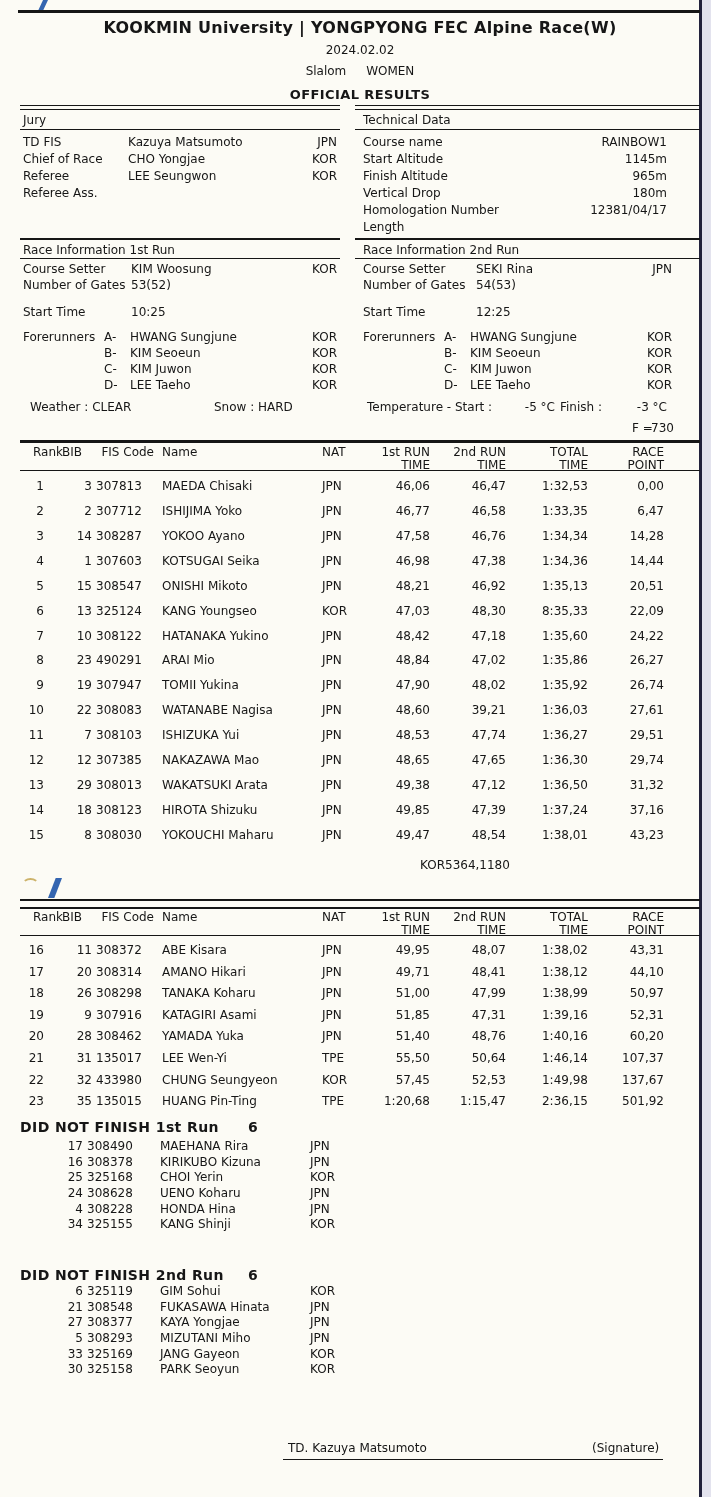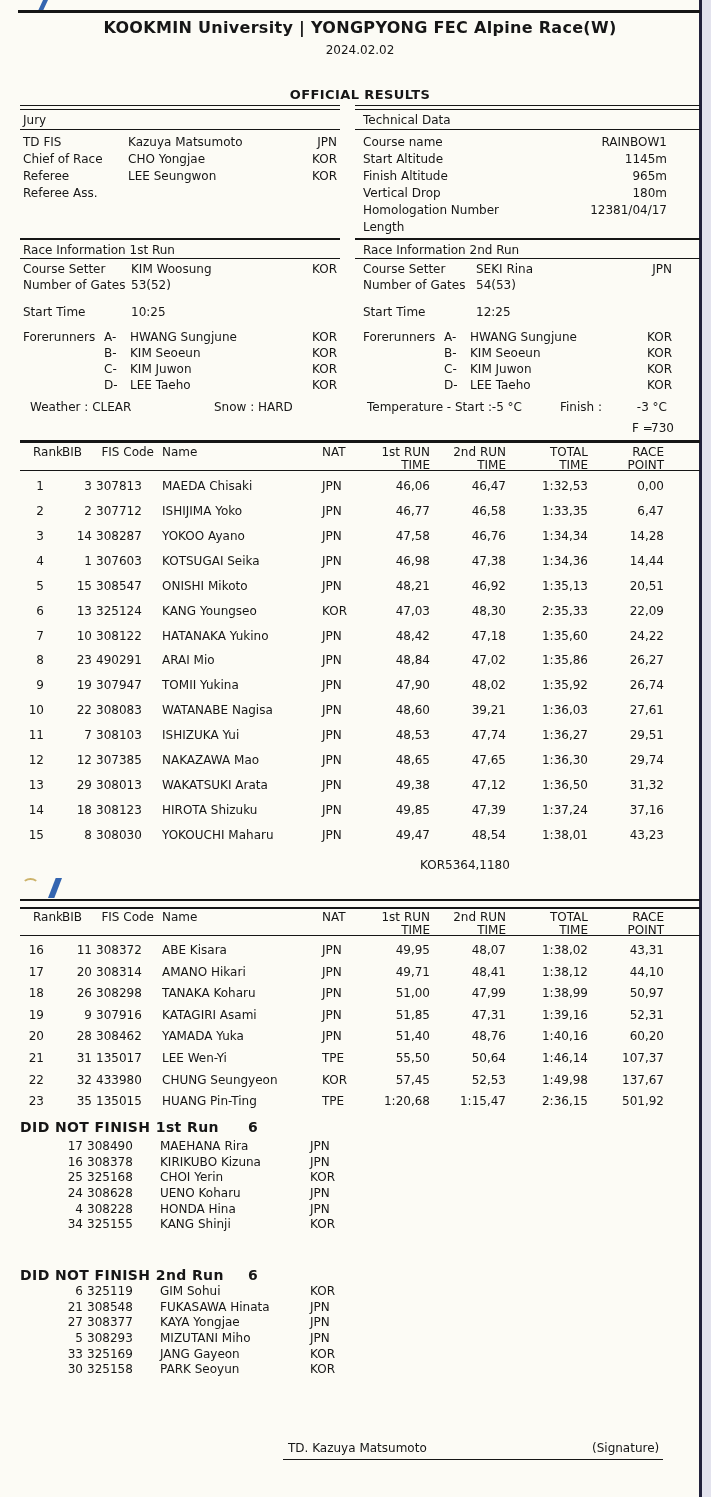--- a/index.html
+++ b/index.html
@@ -104,20 +104,24 @@
 <div id="doc">
 
   <div class="edge-line"></div>
   <div class="edge-strip"></div>
 
   <div class="bolt" style="left:37px; top:0; width:11px; height:13px;"></div>
 
   <div class="hr thick" style="left:18px; top:10px; width:682px;"></div>
   <div class="title center">KOOKMIN University | YONGPYONG FEC Alpine Race(W)</div>
   <div class="date center">2024.02.02</div>
+  <div class="subtitle center">
+    <span>Slalom</span>
+    <span>WOMEN</span>
+  </div>
   <div class="official center">OFFICIAL RESULTS</div>
 
   <div class="box" style="left:20px; width:320px;">
     <div class="dbl"></div>
     <div class="box-label" style="padding-left:3px;">Jury</div>
     <div class="box-under"></div>
     <div class="kv-rows">
 
         <div class="kv-row">
           <span class="jr-role">TD FIS</span>
@@ -283,21 +287,21 @@
           <span class="fr-tag">D-</span>
           <span class="ri-name">LEE Taeho</span>
           <span class="ri-nat">KOR</span>
         </div>
       </div>
   </div>
 
   <span class="abs" style="left:30px; top:400px;">Weather : CLEAR</span>
   <span class="abs" style="left:214px; top:400px;">Snow : HARD</span>
   <span class="abs" style="left:367px; top:400px;">Temperature - Start :</span>
-  <span class="abs" style="left:472px; top:400px; width:50px; text-align:right;">-5 °C</span>
+  <span class="abs" style="left:505px; top:400px; width:50px; text-align:right;">-5 °C</span>
   <span class="abs" style="left:560px; top:400px;">Finish :</span>
   <span class="abs" style="left:625px; top:400px; width:42px; text-align:right;">-3 °C</span>
   <span class="abs" style="left:632px; top:421px;">F =</span>
   <span class="abs" style="left:648px; top:421px; width:26px; text-align:right;">730</span>
 
   <div class="rtable" style="top:440px; height:420px;">
     <div class="tline-single"></div>
     <div class="thead" style="top:6px;">
       <div class="trow th1">
         <span>Rank</span>
@@ -386,21 +390,21 @@
         </div>
 
         <div class="trow">
           <span>6</span>
           <span>13</span>
           <span>325124</span>
           <span>KANG Youngseo</span>
           <span>KOR</span>
           <span>47,03</span>
           <span>48,30</span>
-          <span>2:35,33</span>
+          <span>8:35,33</span>
           <span>22,09</span>
         </div>
 
         <div class="trow">
           <span>7</span>
           <span>10</span>
           <span>308122</span>
           <span>HATANAKA Yukino</span>
           <span>JPN</span>
           <span>48,42</span>

